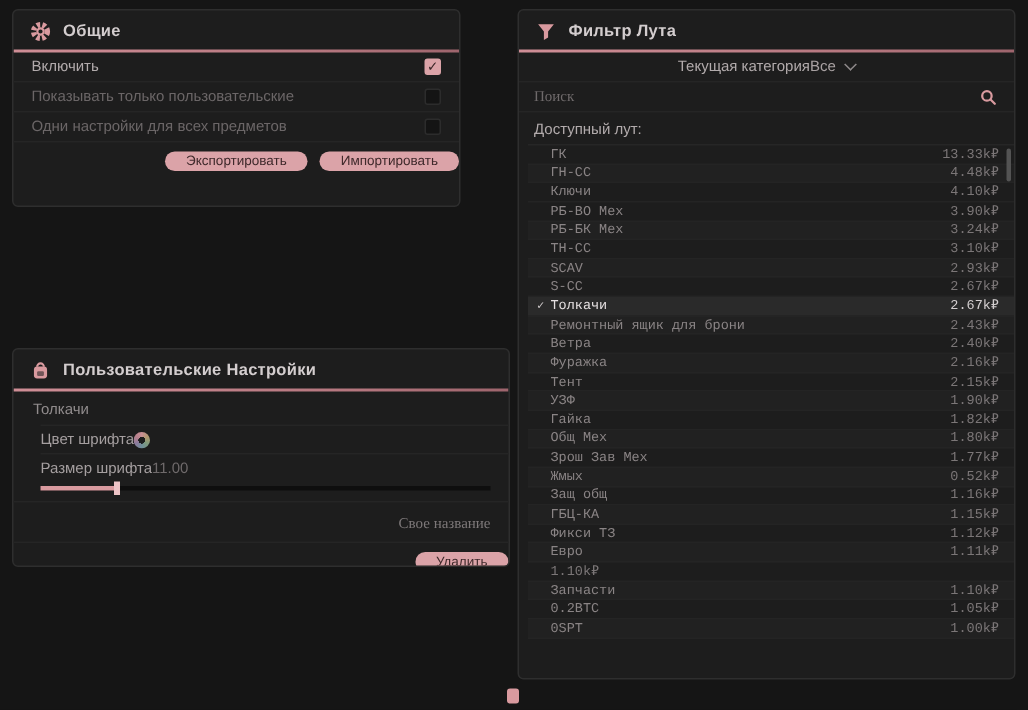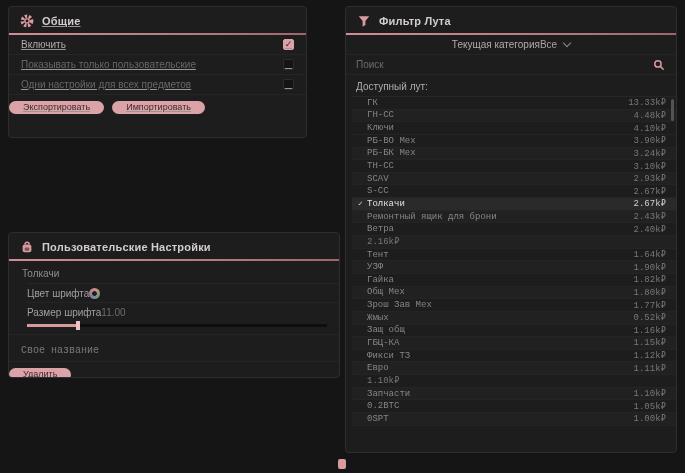--- a/index.html
+++ b/index.html
@@ -7,21 +7,21 @@
     width:685px;height:473px;position:relative;overflow:hidden;
     background:#151515;
     font-family:"Liberation Sans","DejaVu Sans",sans-serif;
     color:#9a9495;
     -webkit-font-smoothing:antialiased;
   }
   .panel{
     position:absolute;background:#1d1d1d;border:1px solid #2e2e2e;
     border-radius:4px;box-sizing:border-box;overflow:hidden;
   }
-  #panel-general{left:8px;top:6px;width:299px;height:132px;text-decoration:underline;}
+  #panel-general{left:8px;top:6px;width:299px;height:132px;}
   #panel-custom{left:8px;top:232px;width:332px;height:146px;}
   #panel-filter{left:345px;top:6px;width:332px;height:447px;}
 
   .phead{display:flex;align-items:center;gap:8px;padding:6px 10px 5px 10px;}
   .phead .ptitle{font-size:11px;font-weight:bold;color:#d3cdce;letter-spacing:.2px;}
   .underline{height:2px;background:linear-gradient(90deg,#cf8e96,#b4767e 70%,#9e656d);}
   .icon-box{width:15px;height:15px;display:flex;align-items:center;justify-content:center;}
 
   .g-row{
     display:flex;justify-content:space-between;align-items:center;
@@ -34,21 +34,21 @@
     width:11px;height:11px;border-radius:2px;background:#141414;border:1px solid #2c2c2c;
     display:flex;align-items:center;justify-content:center;
     font-size:9px;line-height:9px;color:transparent;box-sizing:border-box;
   }
   .cb.on{background:#dba3a8;border-color:#dba3a8;color:#3c2628;font-weight:bold;}
 
   .dropdown{display:flex;align-items:center;color:#a8a1a2;font-size:10px;cursor:default;}
   .chev{width:5px;height:5px;border-right:1.5px solid #8f8a8b;border-bottom:1.5px solid #8f8a8b;
         transform:rotate(45deg);margin-left:7px;margin-top:-3px;}
 
-  .btn-row{display:flex;justify-content:flex-start;gap:8px;margin-top:6px;}
+  .btn-row{display:flex;justify-content:flex-end;gap:8px;margin-top:6px;}
   .pill{
     background:#dba3a8;color:#3f292b;border:none;border-radius:7px;
     font-size:9px;font-family:inherit;padding:2px 14px;height:13px;line-height:9px;
   }
 
   .item-label{font-size:10px;color:#918c8d;padding:7px 12px 4px 13px;}
   .sub-row{
     display:flex;align-items:center;
     margin-left:18px;padding-right:12px;height:18px;
     border-top:1px solid #252525;font-size:10px;color:#a59fa0;
@@ -60,32 +60,32 @@
       conic-gradient(#c98f94,#b0986f,#7f9a7b,#6f8f9a,#8a7a9c,#b57f8c,#c98f94);
   }
   .slider{position:relative;height:3px;background:#0e0e0e;margin:3px 12px 7px 18px;}
   .slider .fill{position:absolute;left:0;top:0;height:3px;background:#d99a9f;}
   .slider .knob{position:absolute;top:-3px;width:4px;height:9px;background:#ecc3c6;margin-left:-2px;}
   .val{color:#6f6a6b;}
 
   .name-row{border-top:1px solid #252525;border-bottom:1px solid #252525;padding:4px 12px;}
   .name-input{
     width:100%;background:transparent;border:none;outline:none;
-    font-family:Liberation Mono, monospace;font-size:10px;color:#8f8a8b;padding:0;
+    font-family:Liberation Serif, serif;font-size:10px;color:#8f8a8b;padding:0;text-align:right;
   }
   .name-input::placeholder{color:#7d7879;opacity:1;}
 
   .f-row{
     display:flex;justify-content:center;align-items:center;
     padding:0 10px;height:19px;border-bottom:1px solid #252525;font-size:10px;
   }
   .f-row .lbl{color:#b2abac;}
   .search-input{
     flex:1;background:transparent;border:none;outline:none;
-    font-family:Liberation Sans, sans-serif;font-size:10px;color:#a8a1a2;padding:0;
+    font-family:Liberation Serif, serif;font-size:10px;color:#a8a1a2;padding:0;
   }
   .search-input::placeholder{color:#6f6a6b;opacity:1;}
   .list-label{font-size:10px;color:#b2abac;padding:6px 10px 4px 10px;}
 
   .loot-list{margin:0 0 0 6px;border-top:1px solid #262626;}
   .loot-row{
     display:flex;align-items:center;height:12.65px;box-sizing:border-box;
     border-bottom:1px solid #242424;padding:0 10px 0 2px;font-size:9px;color:#8a8485;font-family:Liberation Mono, monospace;
   }
   .loot-row.alt{background:rgba(255,255,255,0.018);}
@@ -254,26 +254,27 @@
         <span class="lname">Ремонтный ящик для брони</span>
         <span class="lval">2.43k₽</span>
       </div>
       <div class="loot-row">
         <span class="check"></span>
         <span class="lname">Ветра</span>
         <span class="lval">2.40k₽</span>
       </div>
       <div class="loot-row alt">
         <span class="check"></span>
+        <span class="lname">Фуражка</span>
         <span class="lval">2.16k₽</span>
       </div>
       <div class="loot-row">
         <span class="check"></span>
         <span class="lname">Тент</span>
-        <span class="lval">1.64k₽</span>
+        <span class="lval">2.15k₽</span>
       </div>
       <div class="loot-row alt">
         <span class="check"></span>
         <span class="lname">УЗФ</span>
         <span class="lval">1.90k₽</span>
       </div>
       <div class="loot-row">
         <span class="check"></span>
         <span class="lname">Гайка</span>
         <span class="lval">1.82k₽</span>

